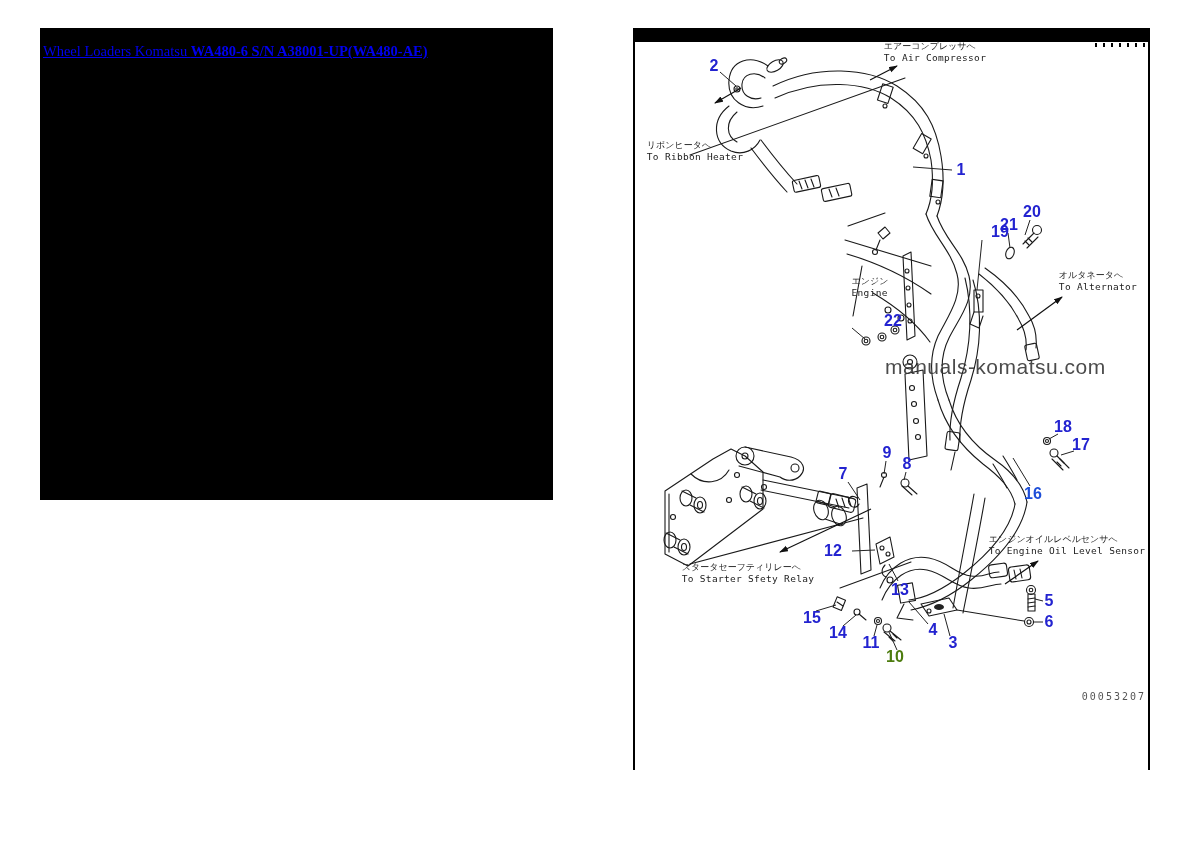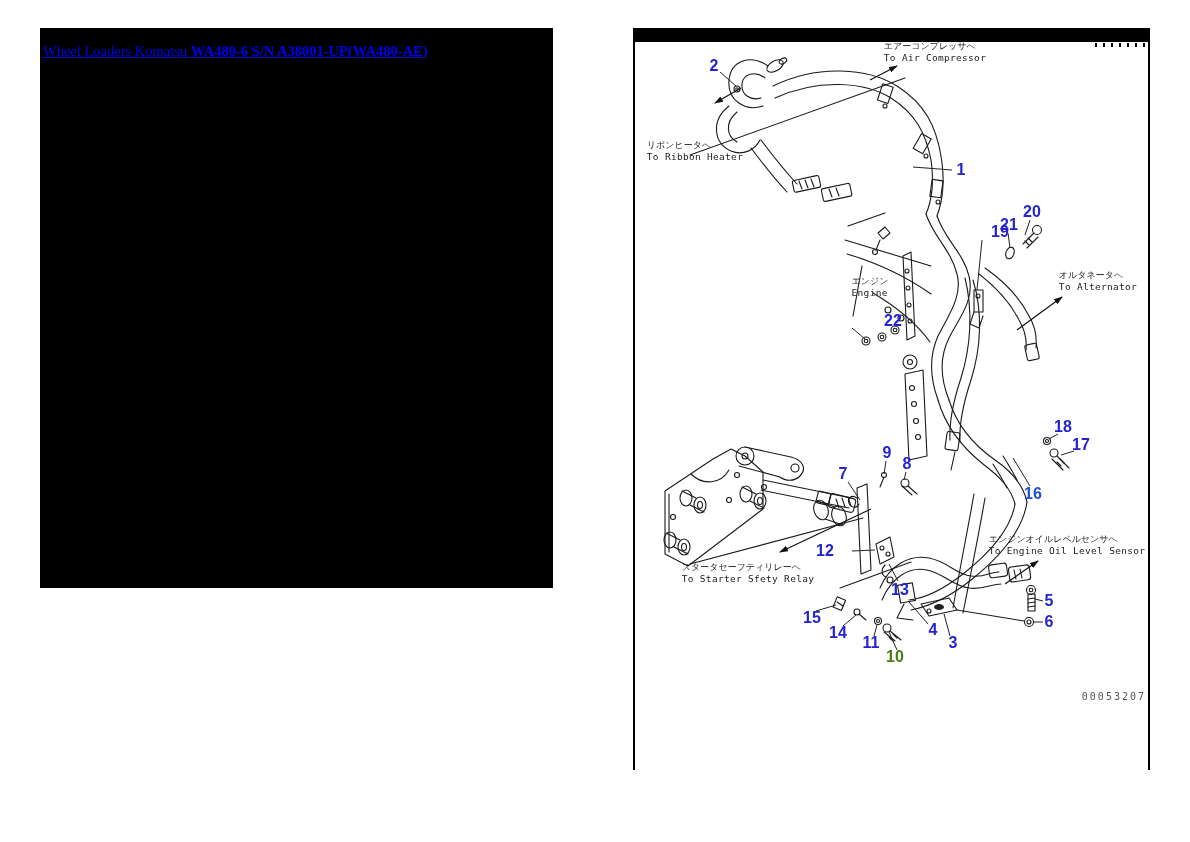--- a/index.html
+++ b/index.html
@@ -1,18 +1,18 @@
 <!DOCTYPE html>
 <html><head>
 <meta charset="utf-8">
 <style>
   html,body{margin:0;padding:0;background:#fff;}
   body{width:1190px;height:842px;position:relative;overflow:hidden;
        font-family:"Liberation Sans",sans-serif;}
-  .header-panel{position:absolute;left:40px;top:28px;width:513px;height:560px;background:#000;}
+  .header-panel{position:absolute;left:40px;top:28px;width:513px;height:472px;background:#000;}
   .breadcrumb-link{position:absolute;left:3px;top:15px;white-space:nowrap;cursor:pointer;
        font-family:"Liberation Serif",serif;font-size:14.5px;color:#0000ee;text-decoration:underline;}
   .breadcrumb-link .model{font-weight:bold;}
   .diagram-panel{position:absolute;left:633px;top:28px;width:517px;height:742px;background:#fff;}
   .top-bar{position:absolute;left:0;top:0;width:517px;height:14px;background:#000;}
   .border-left{position:absolute;left:0;top:0;width:2px;height:742px;background:#000;}
   .border-right{position:absolute;right:0;top:0;width:2px;height:742px;background:#000;}
   svg.art{position:absolute;left:0;top:0;}
   .watermark{position:absolute;left:252px;top:327px;font-size:21px;color:#333;opacity:.88;
        letter-spacing:.5px;white-space:nowrap;}
@@ -295,34 +295,35 @@
 
     <g stroke="#111" stroke-width="1.2" fill="none">
       <line x1="237" y1="52" x2="264" y2="38" marker-end="url(#ah)"></line>
       <line x1="108" y1="60" x2="82" y2="75" marker-end="url(#ah)"></line>
       <line x1="384" y1="302" x2="429" y2="269" marker-end="url(#ah)"></line>
       <line x1="238" y1="481" x2="147" y2="524" marker-end="url(#ah)"></line>
       <line x1="372" y1="556" x2="405" y2="533" marker-end="url(#ah)"></line>
     </g>
   </svg>
 
+  <div class="watermark">manuals-komatsu.com</div>
   <div class="doc-number">00053207</div>
   <div id="callouts">
       <span class="callout" style="left: 328px; top: 142px; color: rgb(35, 35, 208);">1</span>
       <span class="callout" style="left: 81px; top: 38px; color: rgb(35, 35, 208);">2</span>
       <span class="callout" style="left: 320px; top: 615px; color: rgb(35, 35, 208);">3</span>
       <span class="callout" style="left: 300px; top: 602px; color: rgb(35, 35, 208);">4</span>
       <span class="callout" style="left: 416px; top: 573px; color: rgb(35, 35, 208);">5</span>
       <span class="callout" style="left: 416px; top: 594px; color: rgb(35, 35, 208);">6</span>
       <span class="callout" style="left: 210px; top: 446px; color: rgb(35, 35, 208);">7</span>
       <span class="callout" style="left: 274px; top: 436px; color: rgb(35, 35, 208);">8</span>
       <span class="callout" style="left: 254px; top: 425px; color: rgb(35, 35, 208);">9</span>
       <span class="callout" style="left: 262px; top: 629px; color: #4d7c0f;">10</span>
       <span class="callout" style="left: 238px; top: 615px; color: rgb(35, 35, 208);">11</span>
-      <span class="callout" style="left: 192px; top: 523px; color: rgb(35, 35, 208);">12</span>
+      <span class="callout" style="left: 200px; top: 523px; color: rgb(35, 35, 208);">12</span>
       <span class="callout" style="left: 267px; top: 562px; color: rgb(35, 35, 208);">13</span>
       <span class="callout" style="left: 205px; top: 605px; color: rgb(35, 35, 208);">14</span>
       <span class="callout" style="left: 179px; top: 590px; color: rgb(35, 35, 208);">15</span>
       <span class="callout" style="left: 400px; top: 466px; color: #1d4ed8;">16</span>
       <span class="callout" style="left: 448px; top: 417px; color: rgb(35, 35, 208);">17</span>
       <span class="callout" style="left: 430px; top: 399px; color: rgb(35, 35, 208);">18</span>
       <span class="callout" style="left: 367px; top: 204px; color: rgb(35, 35, 208);">19</span>
       <span class="callout" style="left: 399px; top: 184px; color: rgb(35, 35, 208);">20</span>
       <span class="callout" style="left: 376px; top: 197px; color: rgb(35, 35, 208);">21</span>
       <span class="callout" style="left: 212px; top: 293px; color: rgb(35, 35, 208); margin-left: 48px;">22</span>

